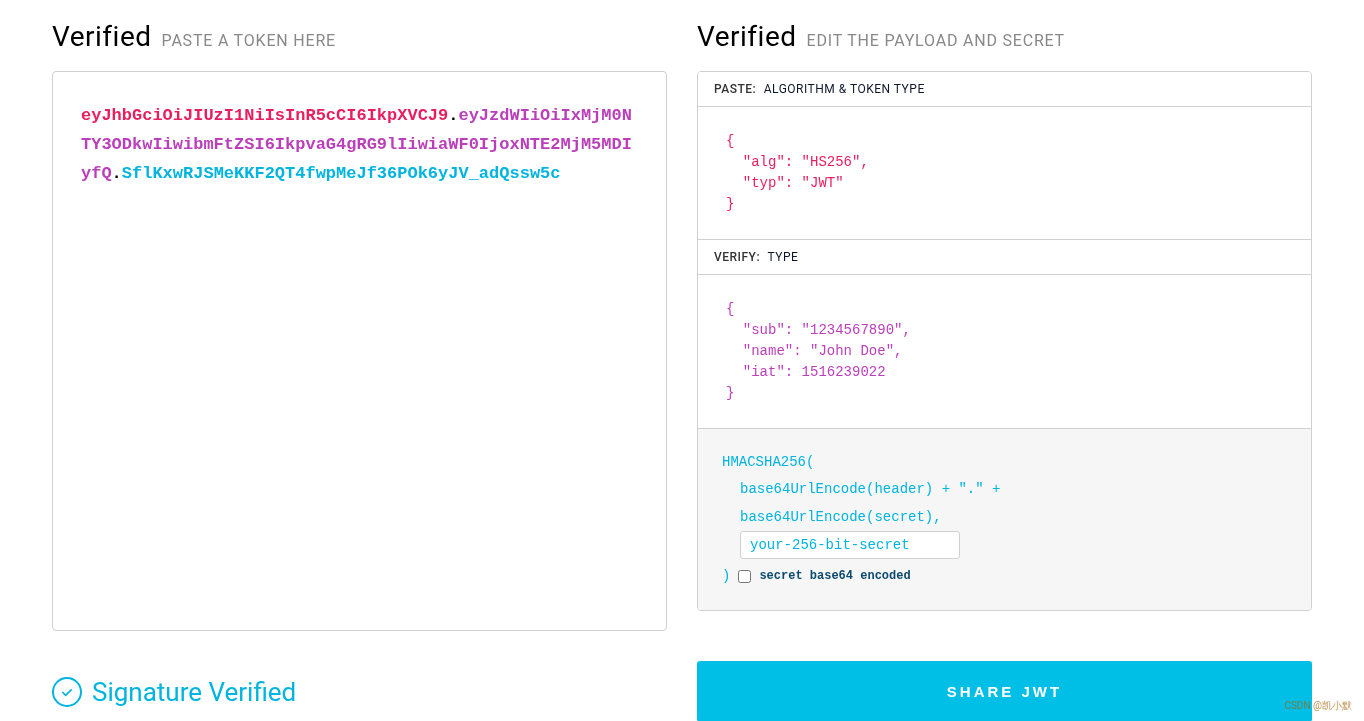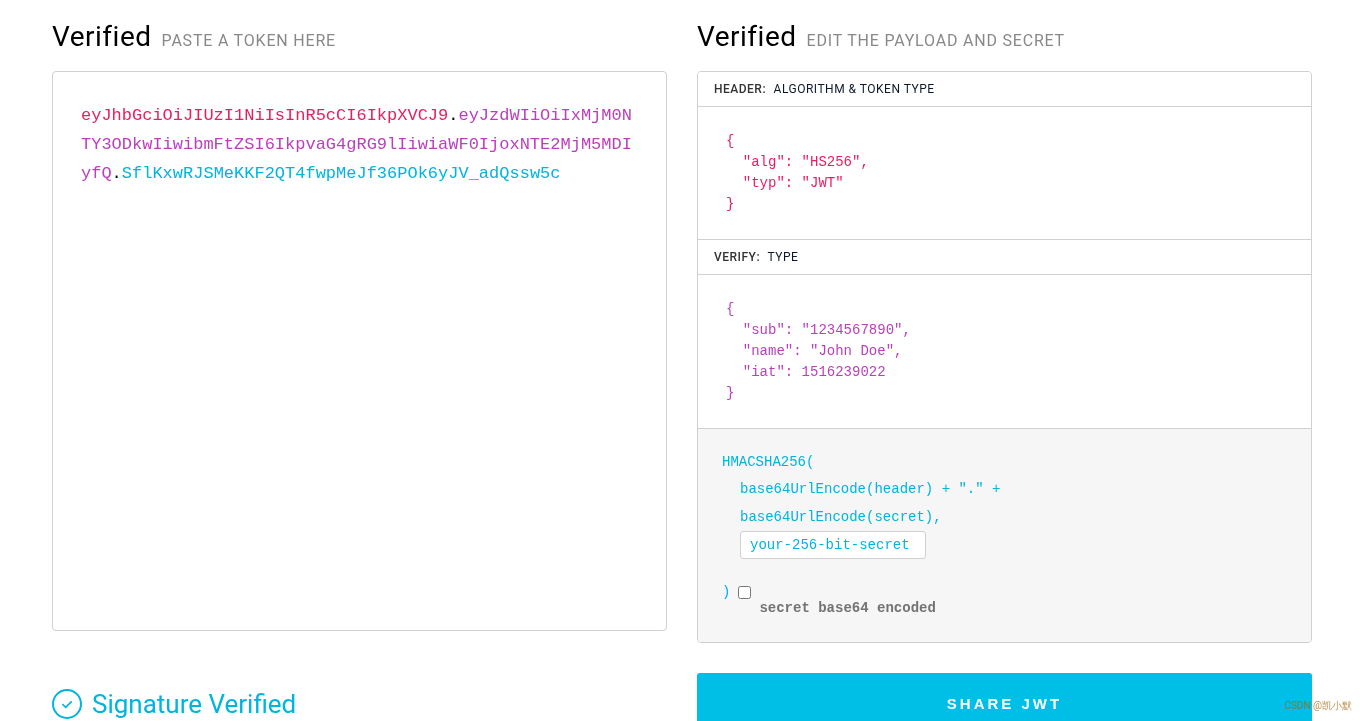--- a/index.html
+++ b/index.html
@@ -43,20 +43,21 @@
     .encoded-box {
       border: 1px solid #d0d0d0;
       border-radius: 4px;
       padding: 30px 28px;
       min-height: 560px;
       font-family: "Courier New", Courier, monospace;
       font-size: 17px;
       line-height: 1.7;
       word-break: break-all;
       background: #fff;
+      font-weight: bold;
     }
     .token-header { color: #e91e5f; }
     .token-payload { color: #bb3fbb; }
     .token-signature { color: #00b4e0; }
     .token-dot { color: #000; }
 
     .decoded-box {
       border: 1px solid #d0d0d0;
       border-radius: 4px;
       background: #fff;
@@ -102,33 +103,32 @@
       margin-left: 18px;
     }
     .secret-input {
       border: 1px solid #d0d0d0;
       border-radius: 3px;
       padding: 5px 9px;
       font-family: inherit;
       font-size: 14px;
       color: #00b4e0;
       background: #fff;
-      width: 186px;
+      width: 220px;
     }
     .checkbox-row {
       display: flex;
       align-items: center;
       gap: 8px;
       margin-top: 4px;
     }
     .checkbox-row label {
-      color: #737373;
+      color: #0c4a6e;
       font-weight: 700;
-      font-size: 14px;
-      margin-top: 32px;
+      font-size: 12px;
     }
 
     .footer-row {
       max-width: 1300px;
       margin: 30px auto 0;
       padding: 0 20px;
       display: flex;
       gap: 30px;
       align-items: stretch;
     }
@@ -196,21 +196,21 @@
   </div>
 
   <div class="column">
     <div class="section-title">
       <span>Verified</span>
       <span class="section-subtitle">EDIT THE PAYLOAD AND SECRET</span>
     </div>
     <div class="decoded-box">
 
       <div class="section-header">
-        <span class="label">HEADER:</span>
+        <span class="label">PASTE:</span>
         <span class="sub">ALGORITHM &amp; TOKEN TYPE</span>
       </div>
       <div class="section-content">
         <pre class="header-json">{
   "alg": "HS256",
   "typ": "JWT"
 }</pre>
       </div>
 
       <div class="section-header">

